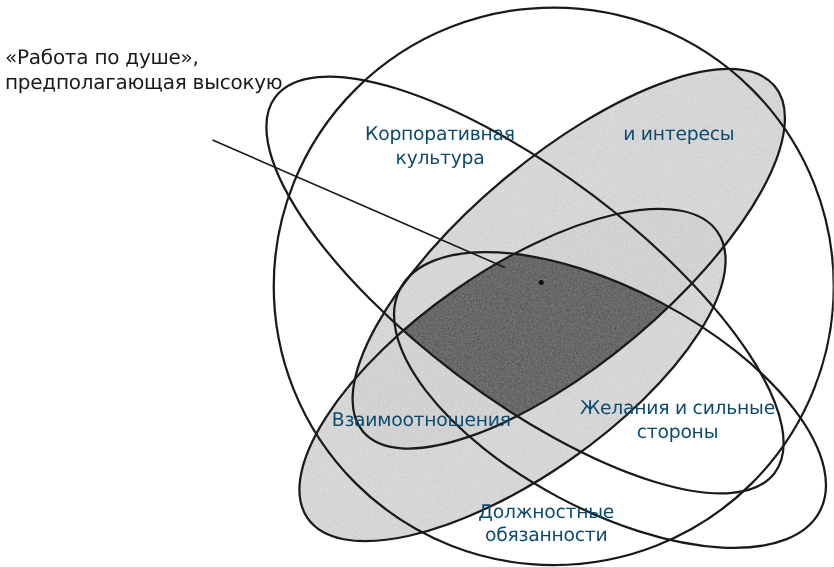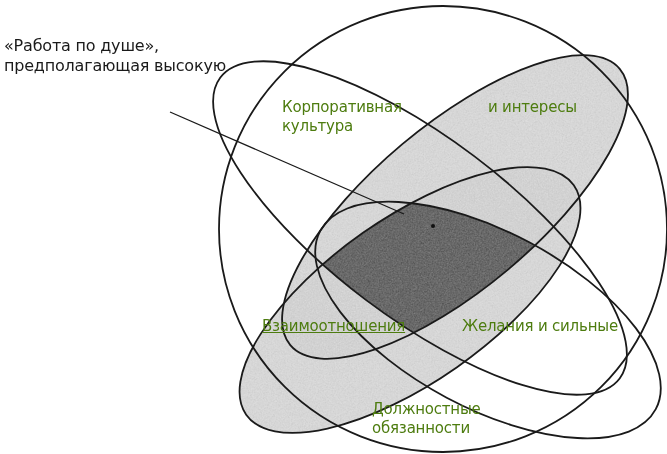--- a/index.html
+++ b/index.html
@@ -1,18 +1,18 @@
 <!DOCTYPE html>
 <html><head>
 <meta charset="utf-8">
 <style>
   html, body { margin: 0; padding: 0; background: #ffffff; }
   body { width: 667px; height: 454px; position: relative; overflow: hidden; font-family: "DejaVu Sans", sans-serif; }
   #diagram { position: absolute; left: 0; top: 0; width: 667px; height: 454px; }
-  .lbl { position: absolute; font-size: 15px; line-height: 19px; color: #4d7c0f; text-align: left; white-space: nowrap; letter-spacing: -0.2px; }
+  .lbl { position: absolute; font-size: 15px; line-height: 19px; color: #0c4a6e; text-align: center; white-space: nowrap; letter-spacing: -0.2px; }
   .callout { position: absolute; left: 4px; top: 36px; font-size: 16px; line-height: 20px; color: #1a1a1a; text-align: left; white-space: nowrap; letter-spacing: -0.2px; }
   .callout span, .lbl span { display: block; }
 </style>
 </head>
 <body>
 
 <svg id="diagram" viewBox="0 0 667 454" xmlns="http://www.w3.org/2000/svg">
   <defs>
     <filter id="grain" x="0" y="0" width="100%" height="100%">
       <feTurbulence type="fractalNoise" baseFrequency="0.9" numOctaves="2" seed="3" result="n"></feTurbulence>
@@ -74,24 +74,25 @@
 
 <div class="lbl" style="left:282px; top:98px; width:140px;">
   <span>Корпоративная</span>
   <span>культура</span>
 </div>
 
 <div class="lbl" style="left:488px; top:98px; width:110px;">
   <span>и интересы</span>
 </div>
 
-<div class="lbl" style="left:262px; top:317px; width:150px;text-decoration:underline;">
+<div class="lbl" style="left:262px; top:327px; width:150px;">
   <span>Взаимоотношения</span>
 </div>
 
 <div class="lbl" style="left:462px; top:317px; width:160px;">
   <span>Желания и сильные</span>
+  <span>стороны</span>
 </div>
 
 <div class="lbl" style="left:372px; top:400px; width:130px;">
   <span>Должностные</span>
   <span>обязанности</span>
 </div>
 
 </body></html>

